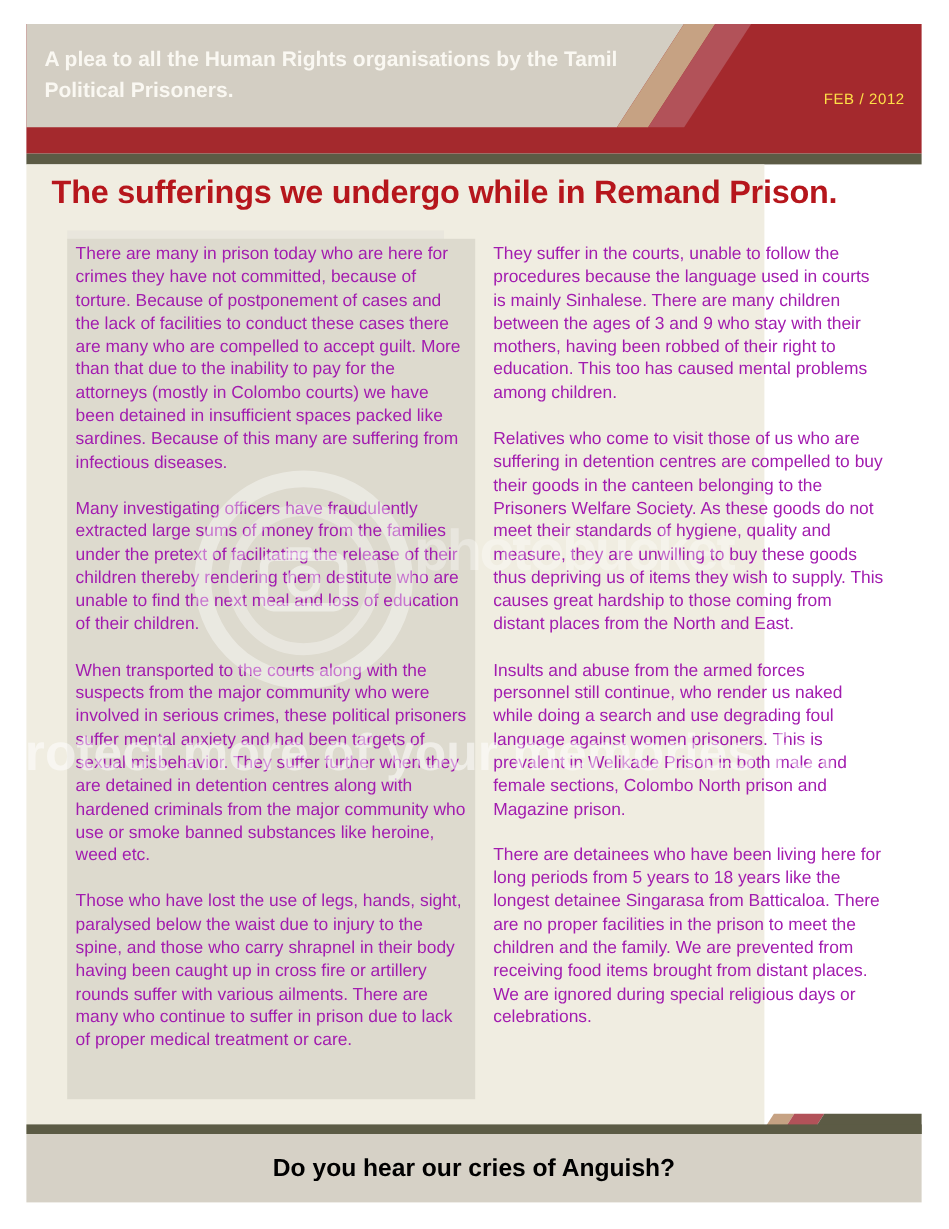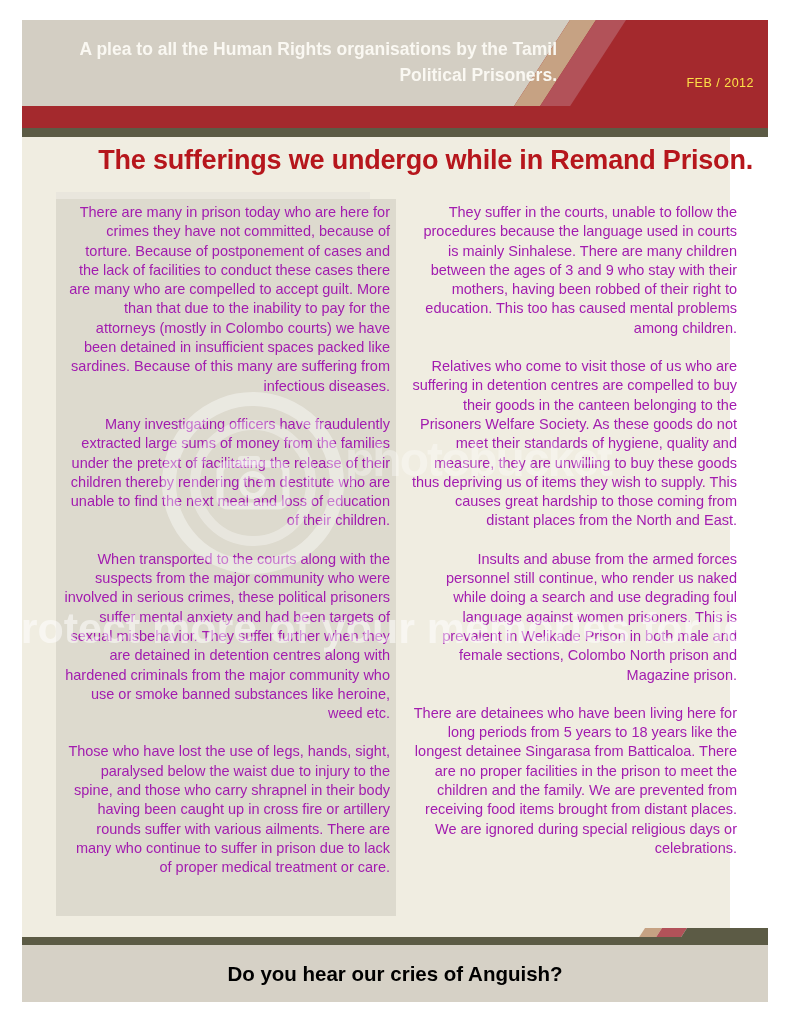--- a/index.html
+++ b/index.html
@@ -1,18 +1,18 @@
 <!DOCTYPE html>
 <html><head>
 <meta charset="utf-8">
 <style>
   html,body{margin:0;padding:0;background:#ffffff;}
   .page{
     position:relative;width:791px;height:1024px;background:#ffffff;
-    overflow:hidden;font-family:"Liberation Sans", sans-serif;text-align:right;
+    overflow:hidden;font-family:"Liberation Sans", sans-serif;
   }
   
   .header{
     position:absolute;left:22px;top:20px;width:746px;height:108px;
     background:#a4292d;overflow:hidden;
   }
   .hdr-gray{
     position:absolute;left:-80px;top:0;width:628px;height:86px;
     background:#d3cec3;transform:skewX(-33deg);transform-origin:top;
   }
@@ -27,21 +27,21 @@
   .hdr-title{
     position:absolute;left:15px;top:16px;width:520px;
     font-size:17.5px;font-weight:bold;line-height:26px;color:#faf8f2;
   }
   .hdr-date{
     position:absolute;right:14px;top:56px;
     font-size:12.5px;color:#fde047;letter-spacing:.5px;
   }
   
   .olive-band-top{position:absolute;left:22px;top:128px;width:746px;height:9px;background:#5c5b45;}
-  .canvas{position:absolute;left:22px;top:137px;width:708px;height:808px;background:#f0ede1;}
+  .canvas{position:absolute;left:22px;top:137px;width:615px;height:808px;background:#f0ede1;}
   
   .headline{
     position:absolute;left:21px;top:8px;width:710px;
     font-size:27px;font-weight:bold;color:#b6161c;letter-spacing:-0.2px;
   }
   .panel-strip{position:absolute;left:34px;top:55px;width:314px;height:8px;background:#e9e6dd;}
   .panel{position:absolute;left:34px;top:62px;width:340px;height:717px;background:#dddace;}
   .col{position:absolute;top:66px;font-size:14.5px;line-height:19.3px;color:#a21caf;}
   .col-left{left:41px;width:327px;}
   .col-right{left:389px;width:326px;}

